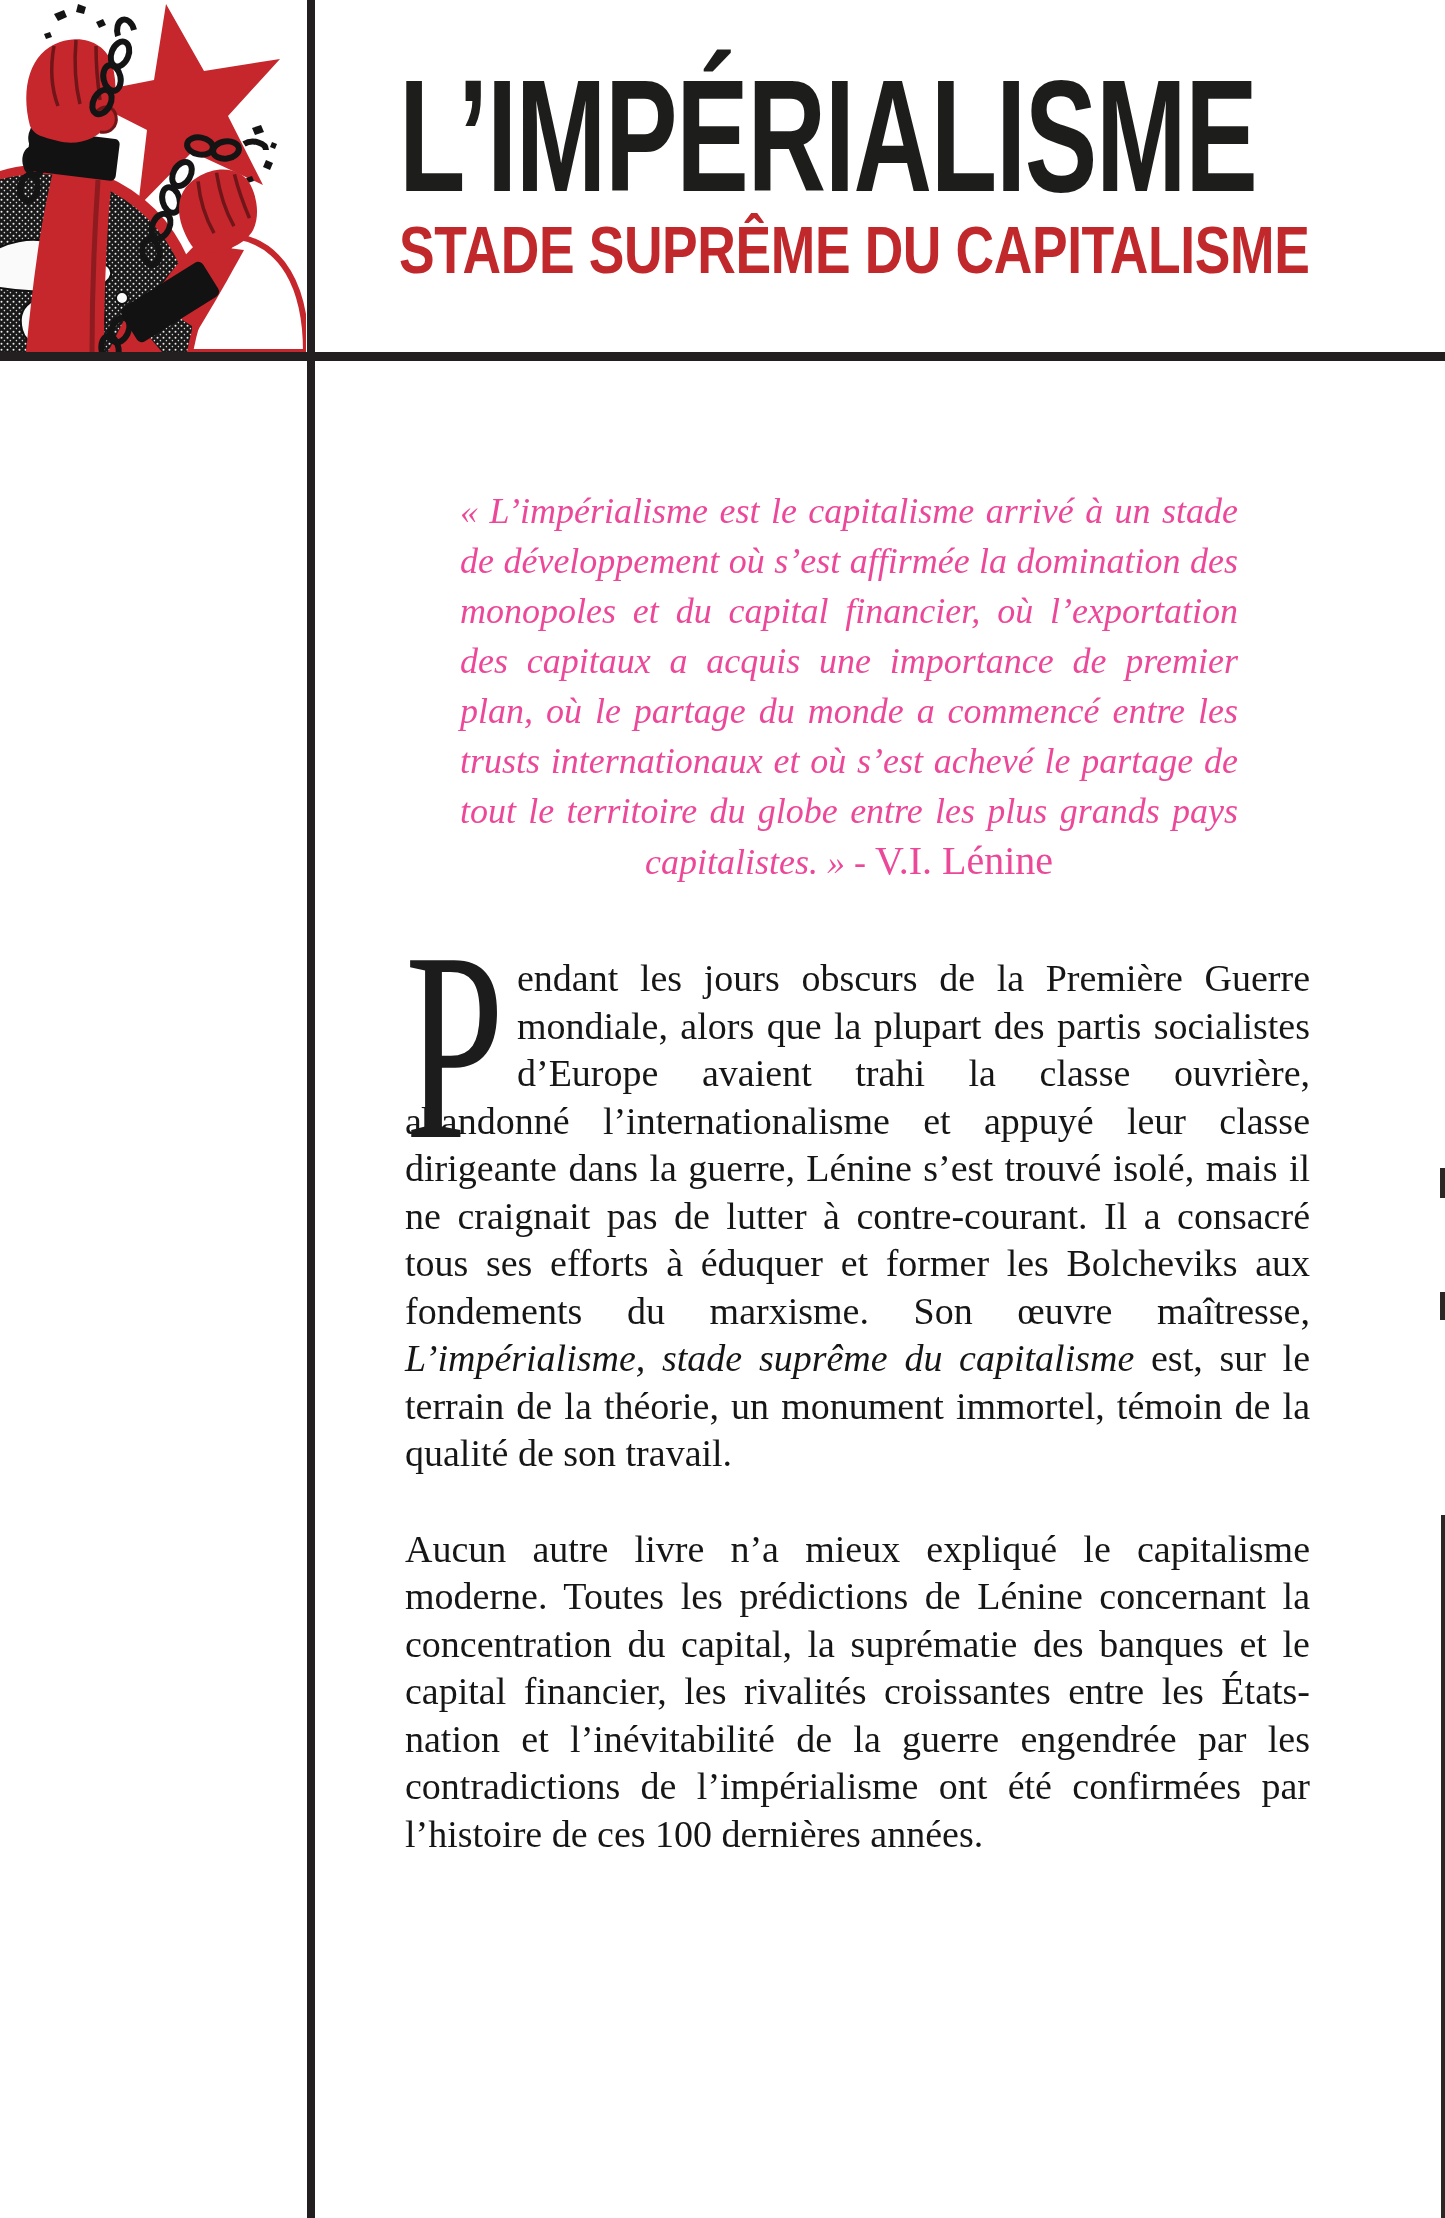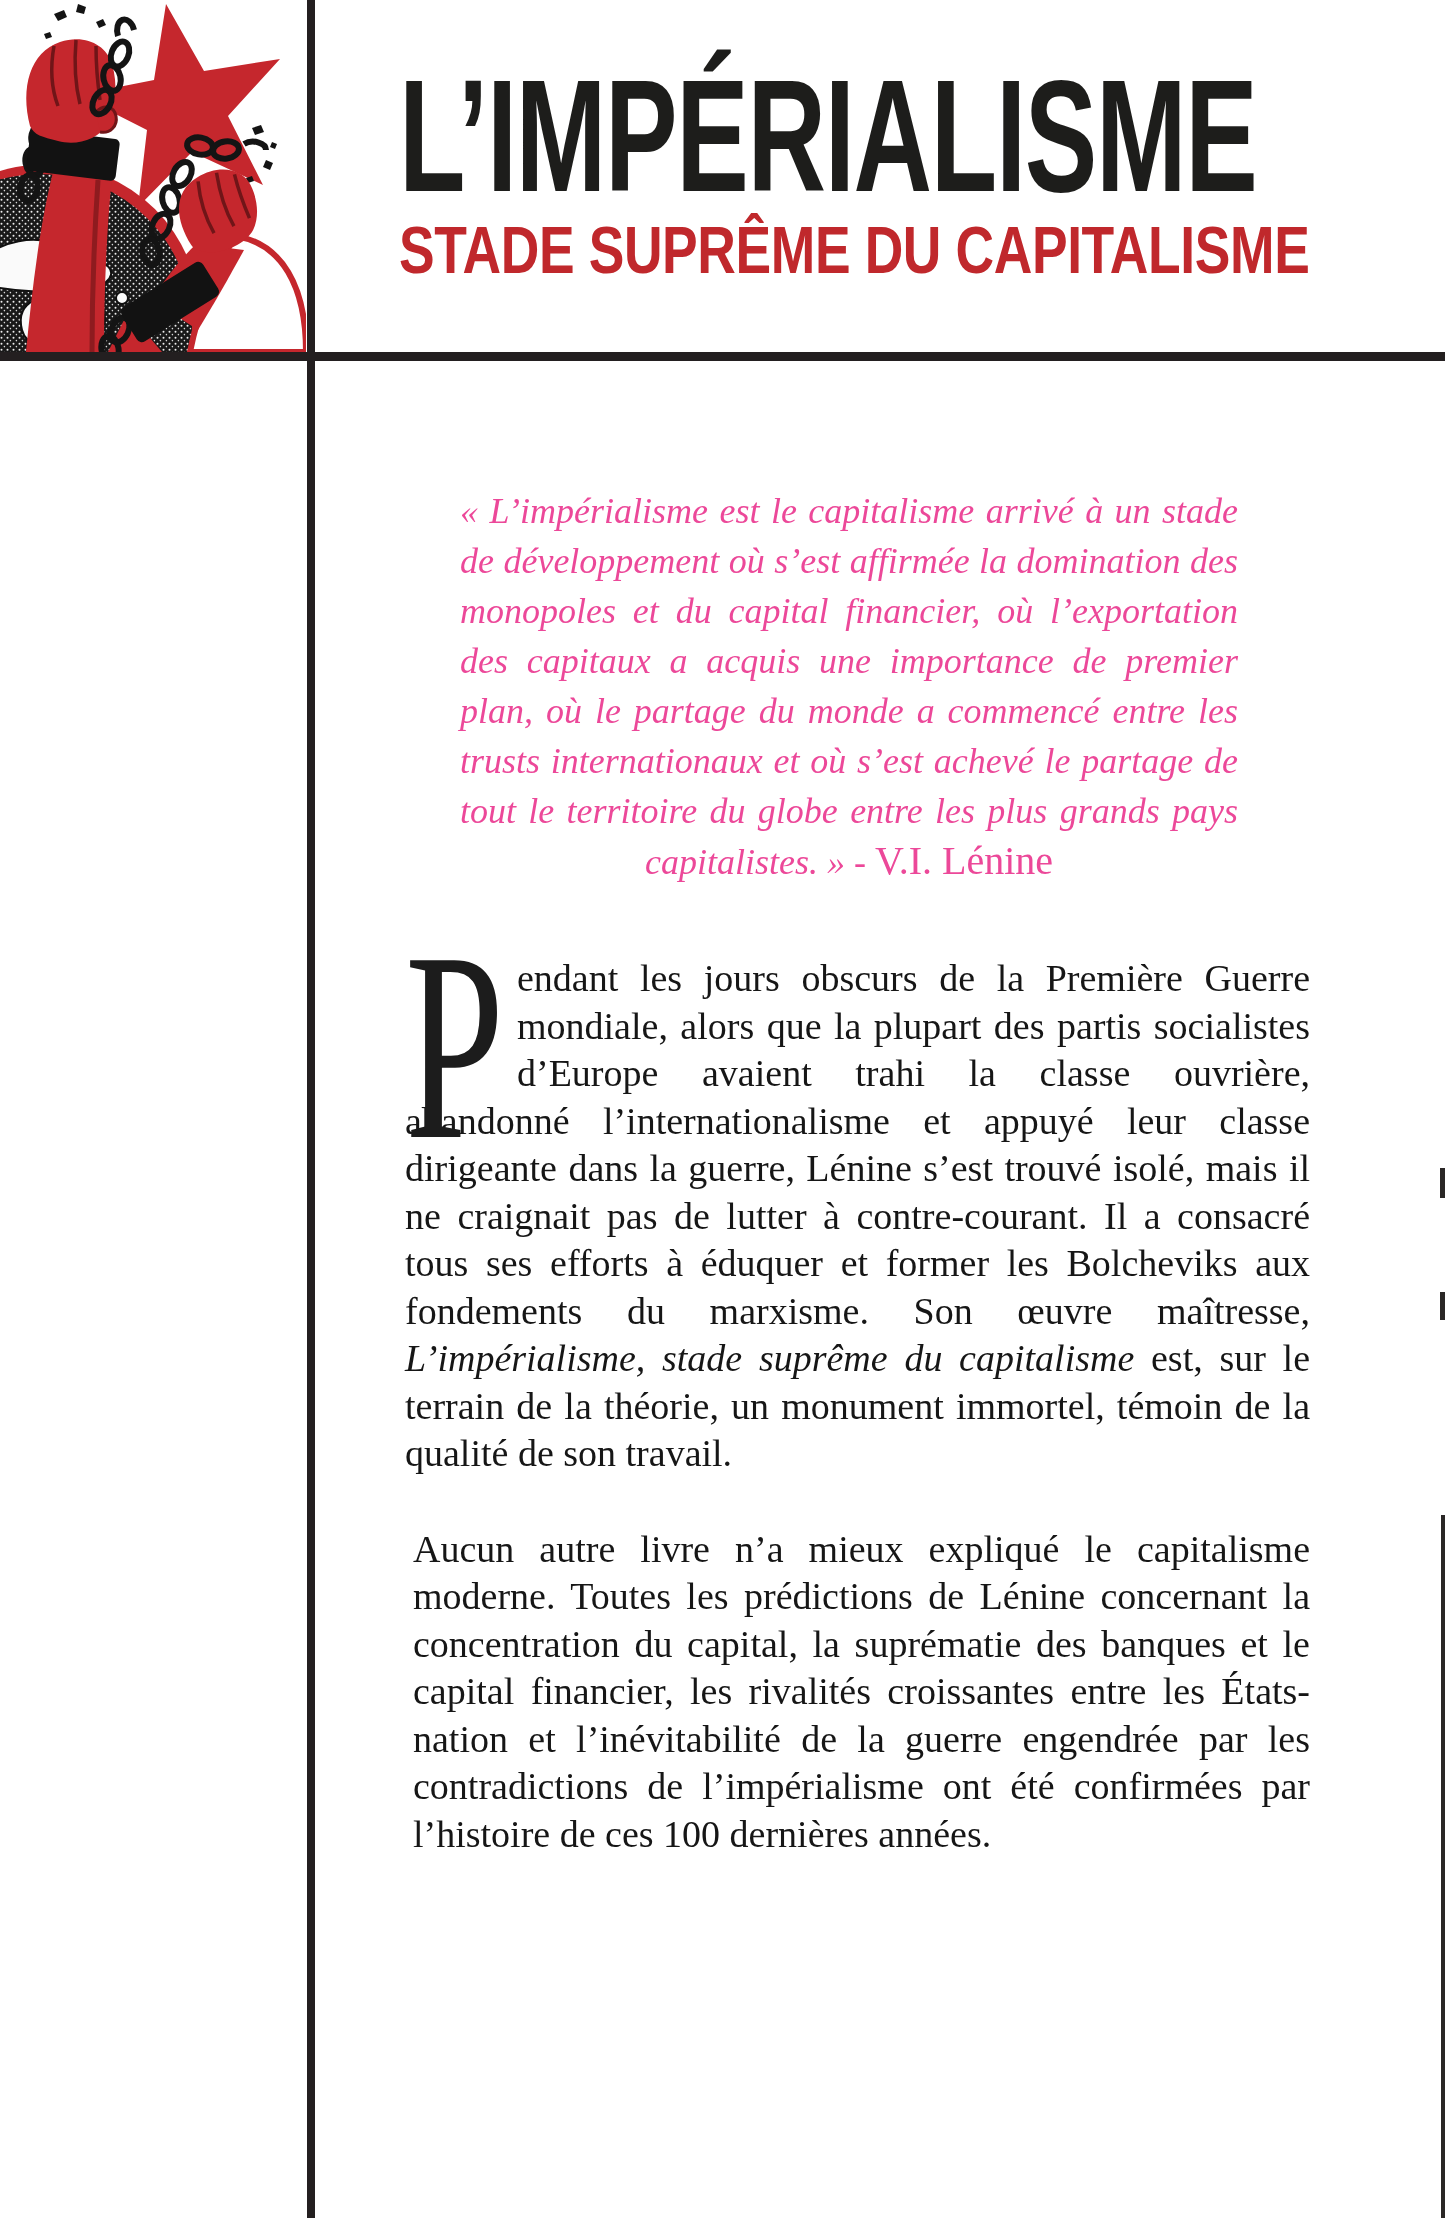--- a/index.html
+++ b/index.html
@@ -33,21 +33,21 @@
     text-align:justify;text-align-last:center;color:#ec4899;
   }
   .quote .attr{font-style:normal;font-size:40px;}
 
   
   .copy{
     position:absolute;left:405px;top:955px;width:905px;
     font-size:38px;line-height:47.5px;color:#161616;
   }
   .copy p{margin:0;text-align:justify;}
-  .copy p + p{margin-top:48px;margin-left:8px;}
+  .copy p + p{margin-top:48px;}
   .dropcap-float{float:left;width:112px;height:142px;}
   .dropcap-glyph{
     display:block;height:182px;line-height:182px;font-size:270px;color:#1c1c1c;
     transform:scaleX(0.66);transform-origin:0 0;white-space:pre;
   }
   .booktitle{font-style:italic;}
 
   
   .rer-box{
     position:absolute;left:45px;top:1975px;width:218px;height:93px;

